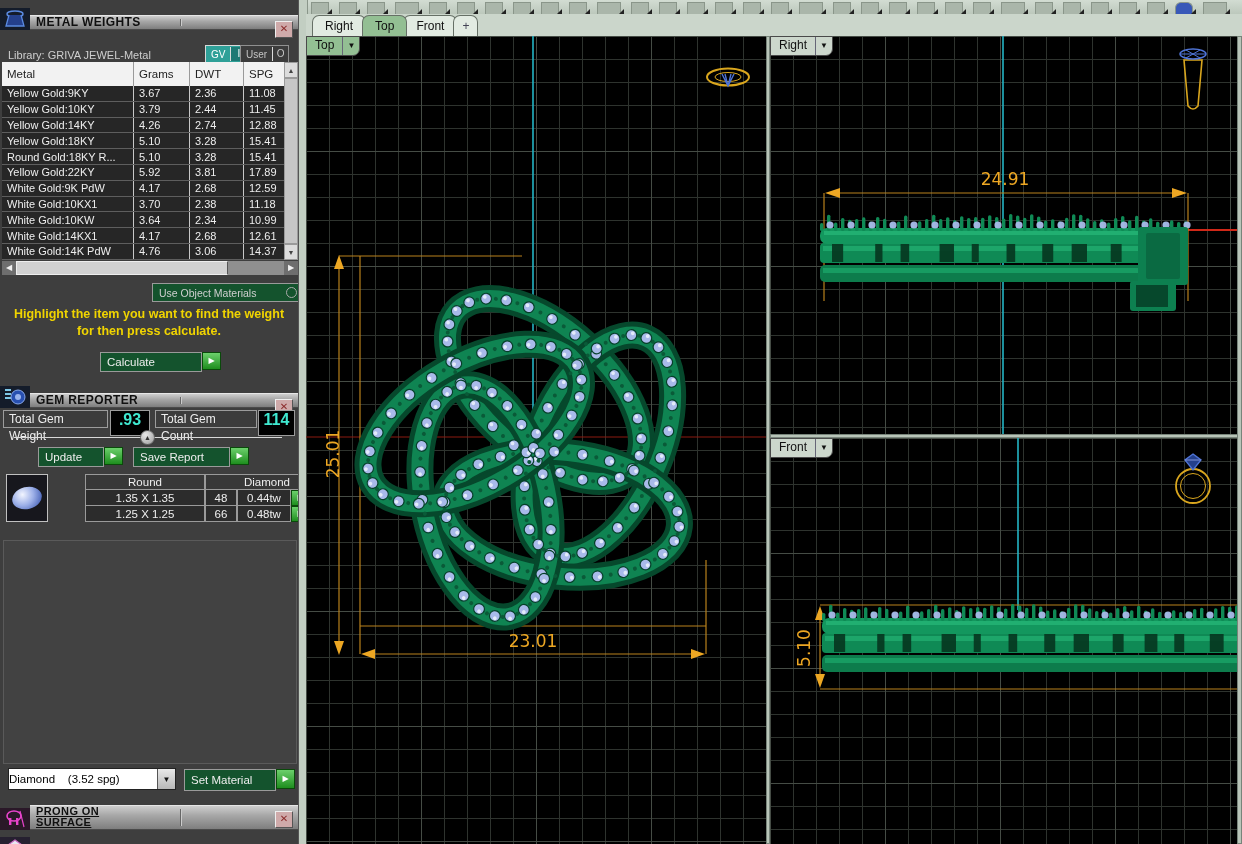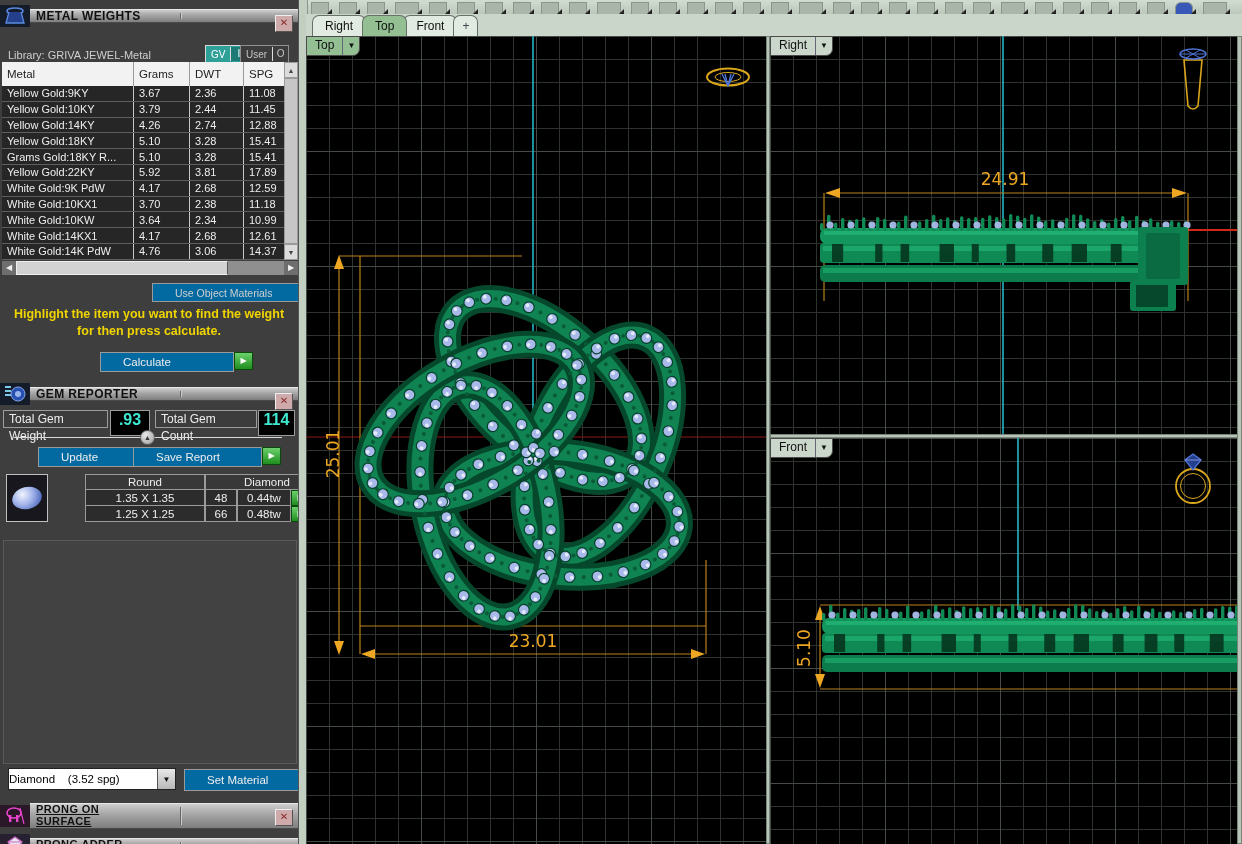--- a/index.html
+++ b/index.html
@@ -10,34 +10,34 @@
   #toolbar{left:306px;top:0;width:936px;height:14px;background:linear-gradient(#d2dcd2,#bcc8bc);
            border-bottom:1px solid #8a968a;display:flex;align-items:flex-end;overflow:hidden;}
   .tbi{position:relative;width:16px;height:11px;margin:0 5px;background:#aab6aa;
        border:1px solid #8a968a;border-bottom:none;flex:0 0 auto;}
   .tbi::after{content:"";position:absolute;right:-4px;bottom:0;border-left:5px solid transparent;
        border-bottom:5px solid #222;}
   
   #sidebar{left:0;top:0;width:298px;height:844px;background:#3e3e3e;overflow:hidden;}
   #side-divider{left:298px;top:0;width:8px;height:844px;background:#c2cec2;
        border-left:1px solid #555;border-right:1px solid #8a968a;}
-  .panel-header{height:28px;display:flex;align-items:center;}
+  .panel-header{height:28px;display:flex;align-items:flex-end;}
   .ph-icon{width:30px;background:#141c2a;display:flex;align-items:center;justify-content:center;flex:0 0 30px;}
   .ph-bar{flex:1;background:linear-gradient(180deg,#cecece,#a8a8a8 40%,#7e7e7e);
        border-top:1px solid #e6e6e6;border-bottom:1px solid #4a4a4a;
        display:flex;align-items:center;position:relative;}
   .ph-title{font-size:12px;font-weight:bold;color:#101010;letter-spacing:.4px;padding-left:6px;line-height:1.05;}
   .ph-div{position:absolute;left:150px;top:3px;bottom:3px;width:1px;background:#666;box-shadow:1px 0 0 #ccc;}
   .xbtn{position:absolute;right:5px;top:5px;width:16px;height:15px;background:#cfaaaa;
        border:1px solid #eee;border-right-color:#555;border-bottom-color:#555;
        color:#8a2a2a;font-size:10px;line-height:14px;text-align:center;cursor:pointer;}
   .gobtn{display:inline-block;width:17px;height:16px;background:linear-gradient(#6cd06c,#1e8e1e);
        border:1px solid #0a4a0a;color:#fff;font-size:8px;line-height:15px;text-align:center;}
-  .darkbtn{background:#0369a1;border:1px solid #9a9a9a;color:#eee;font-size:11.5px;
-       display:inline-flex;align-items:center;padding:0 22px;height:18px;}
+  .darkbtn{background:#14532d;border:1px solid #9a9a9a;color:#eee;font-size:11.5px;
+       display:inline-flex;align-items:center;padding:0 6px;height:18px;}
   
   .mw-lib{left:8px;top:49px;font-size:11px;color:#cfcfcf;}
   .toggle{display:flex;height:16px;font-size:10px;align-items:center;}
   .toggle .lab{padding:1px 5px;line-height:13px;}
   .toggle .ind{width:15px;text-align:center;line-height:14px;border-left:1px solid #ddd;}
   #gv-btn{left:205px;top:45px;background:#2fa098;border:1px solid #d8d8d8;color:#fff;}
   #gv-btn .ind{background:#1d7a74;}
   #user-btn{left:240px;top:45px;background:#3c3c3c;border:1px solid #909090;color:#c4c4c4;}
   #mtable-head{left:2px;top:62px;width:282px;height:24px;background:#f2f2f2;display:flex;
        align-items:center;font-size:11.5px;color:#222;}
@@ -206,21 +206,21 @@
         </div>
 
         <div class="mrow">
           <span class="mcell c-metal">Yellow Gold:18KY</span>
           <span class="mcell c-grams">5.10</span>
           <span class="mcell c-dwt">3.28</span>
           <span class="mcell c-spg">15.41</span>
         </div>
 
         <div class="mrow">
-          <span class="mcell c-metal">Grams Gold:18KY R...</span>
+          <span class="mcell c-metal">Round Gold:18KY R...</span>
           <span class="mcell c-grams">5.10</span>
           <span class="mcell c-dwt">3.28</span>
           <span class="mcell c-spg">15.41</span>
         </div>
 
         <div class="mrow">
           <span class="mcell c-metal">Yellow Gold:22KY</span>
           <span class="mcell c-grams">5.92</span>
           <span class="mcell c-dwt">3.81</span>
           <span class="mcell c-spg">17.89</span>

